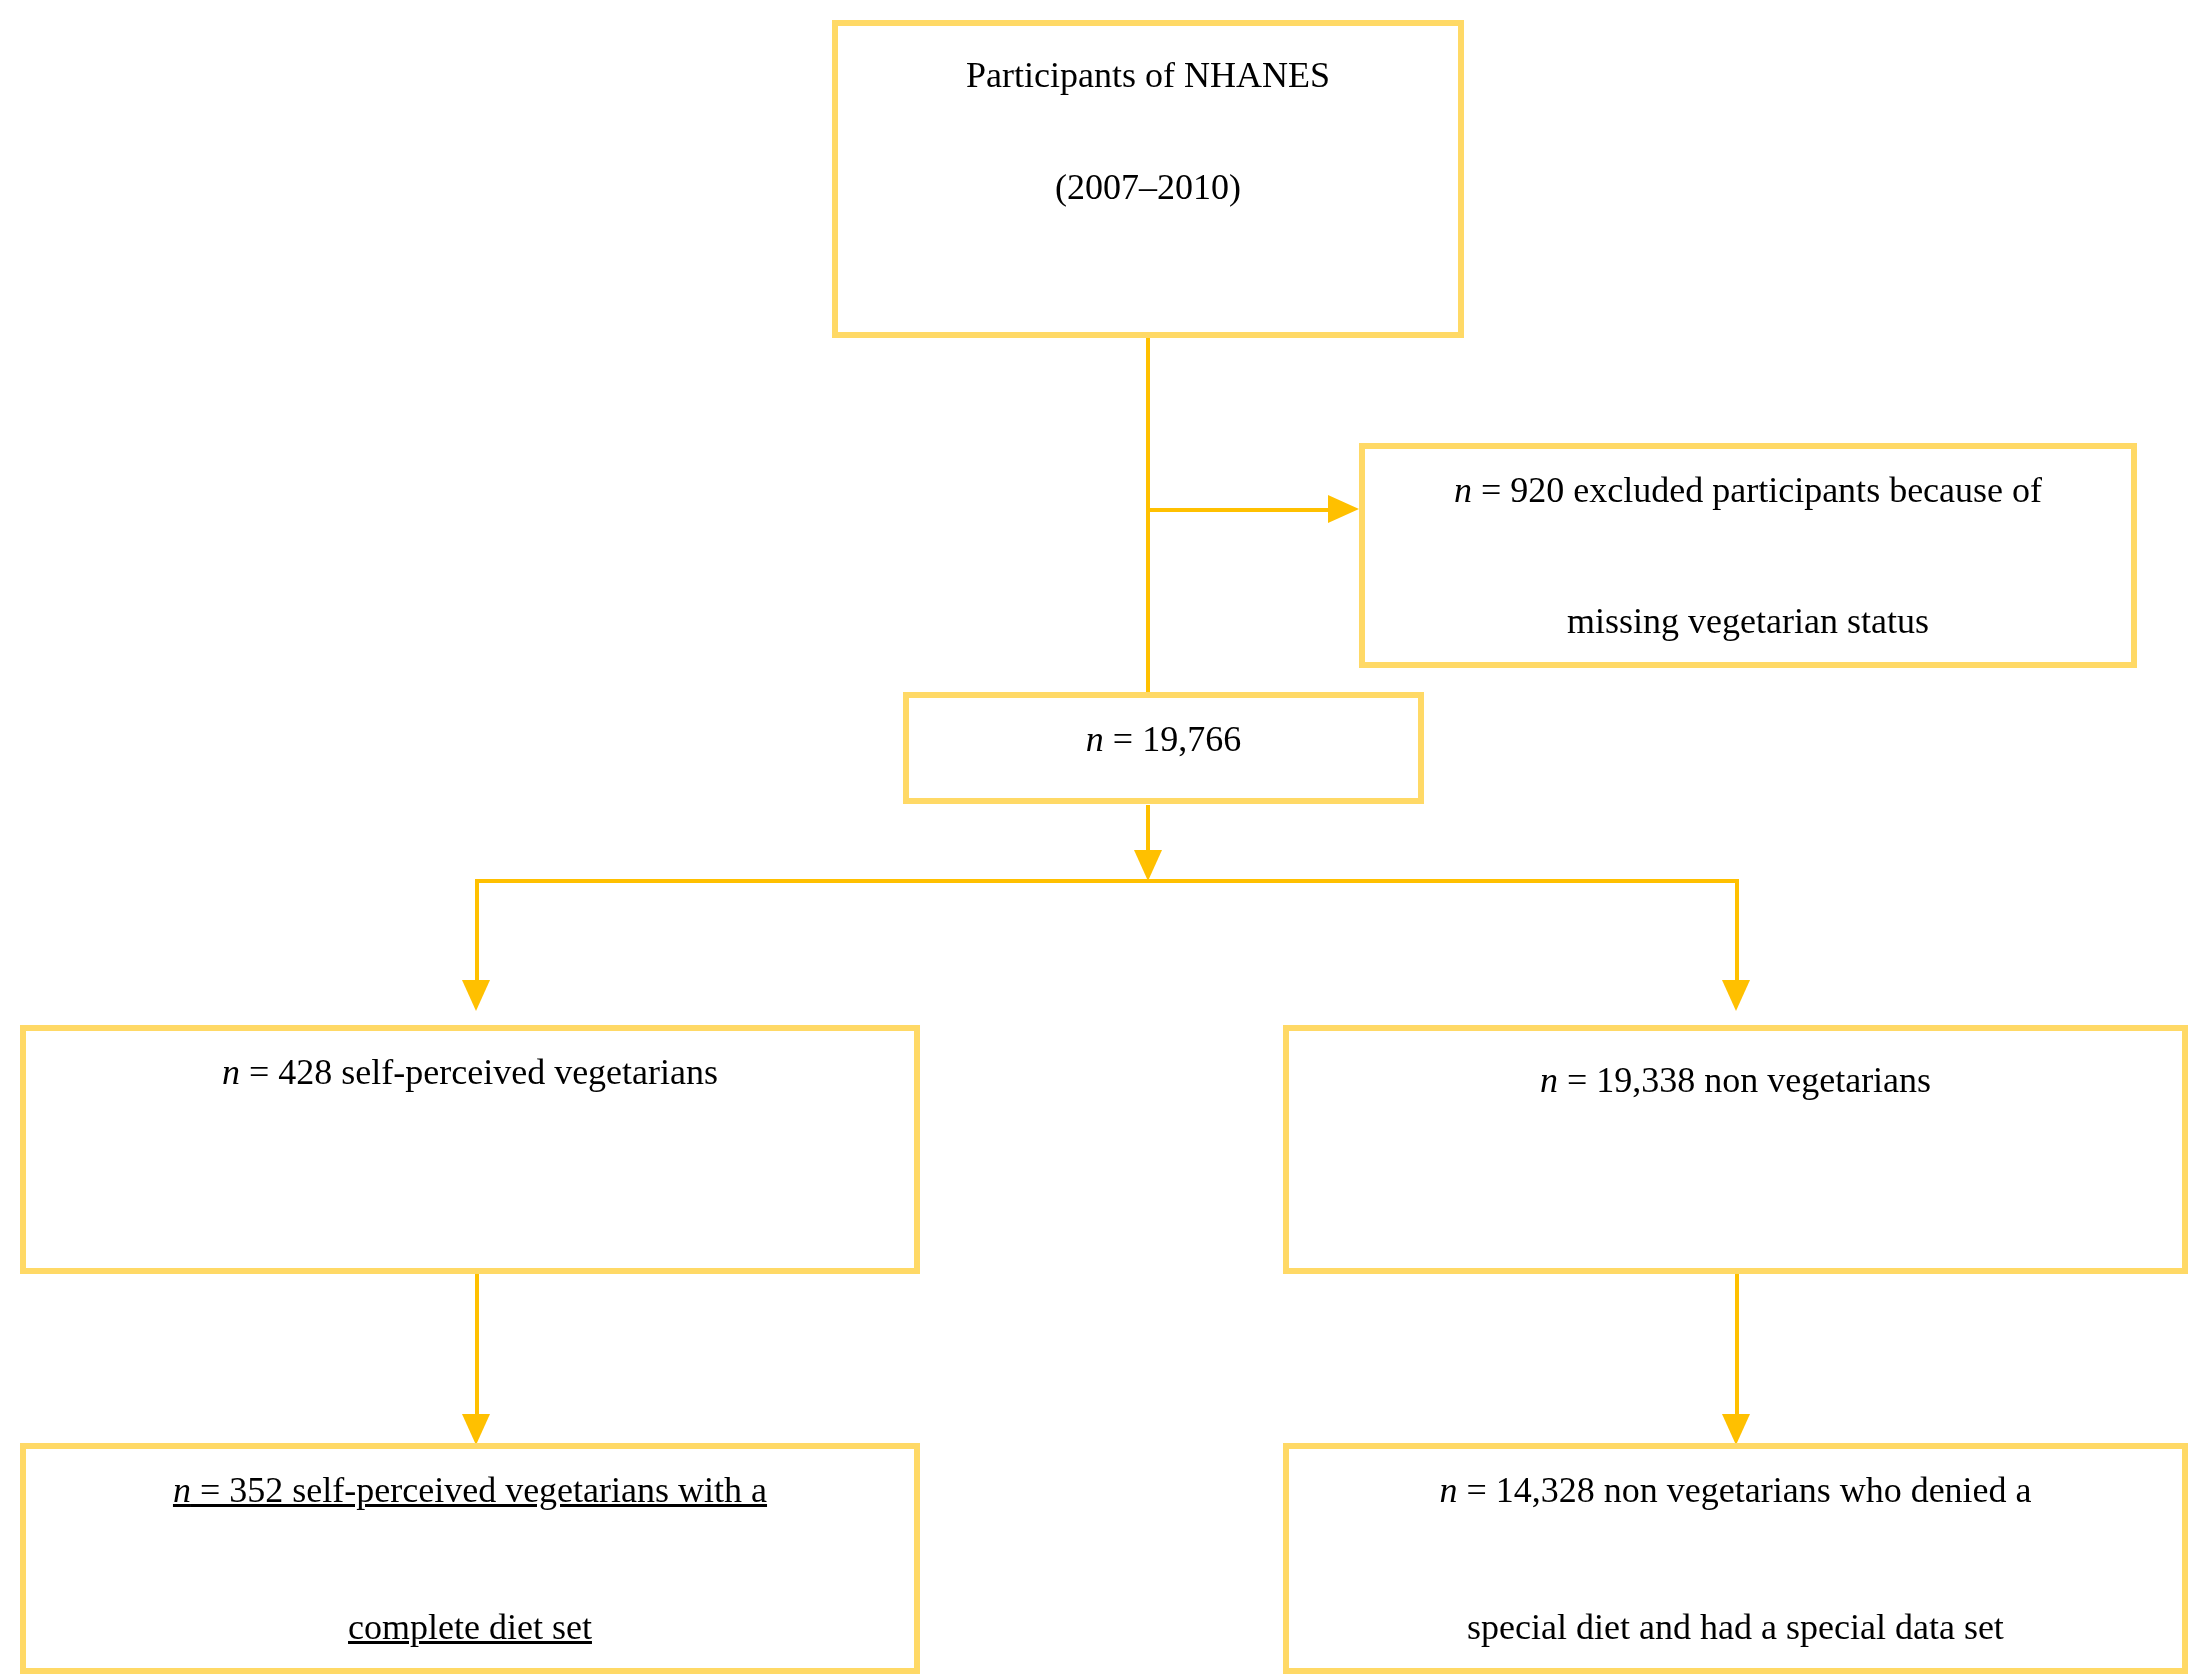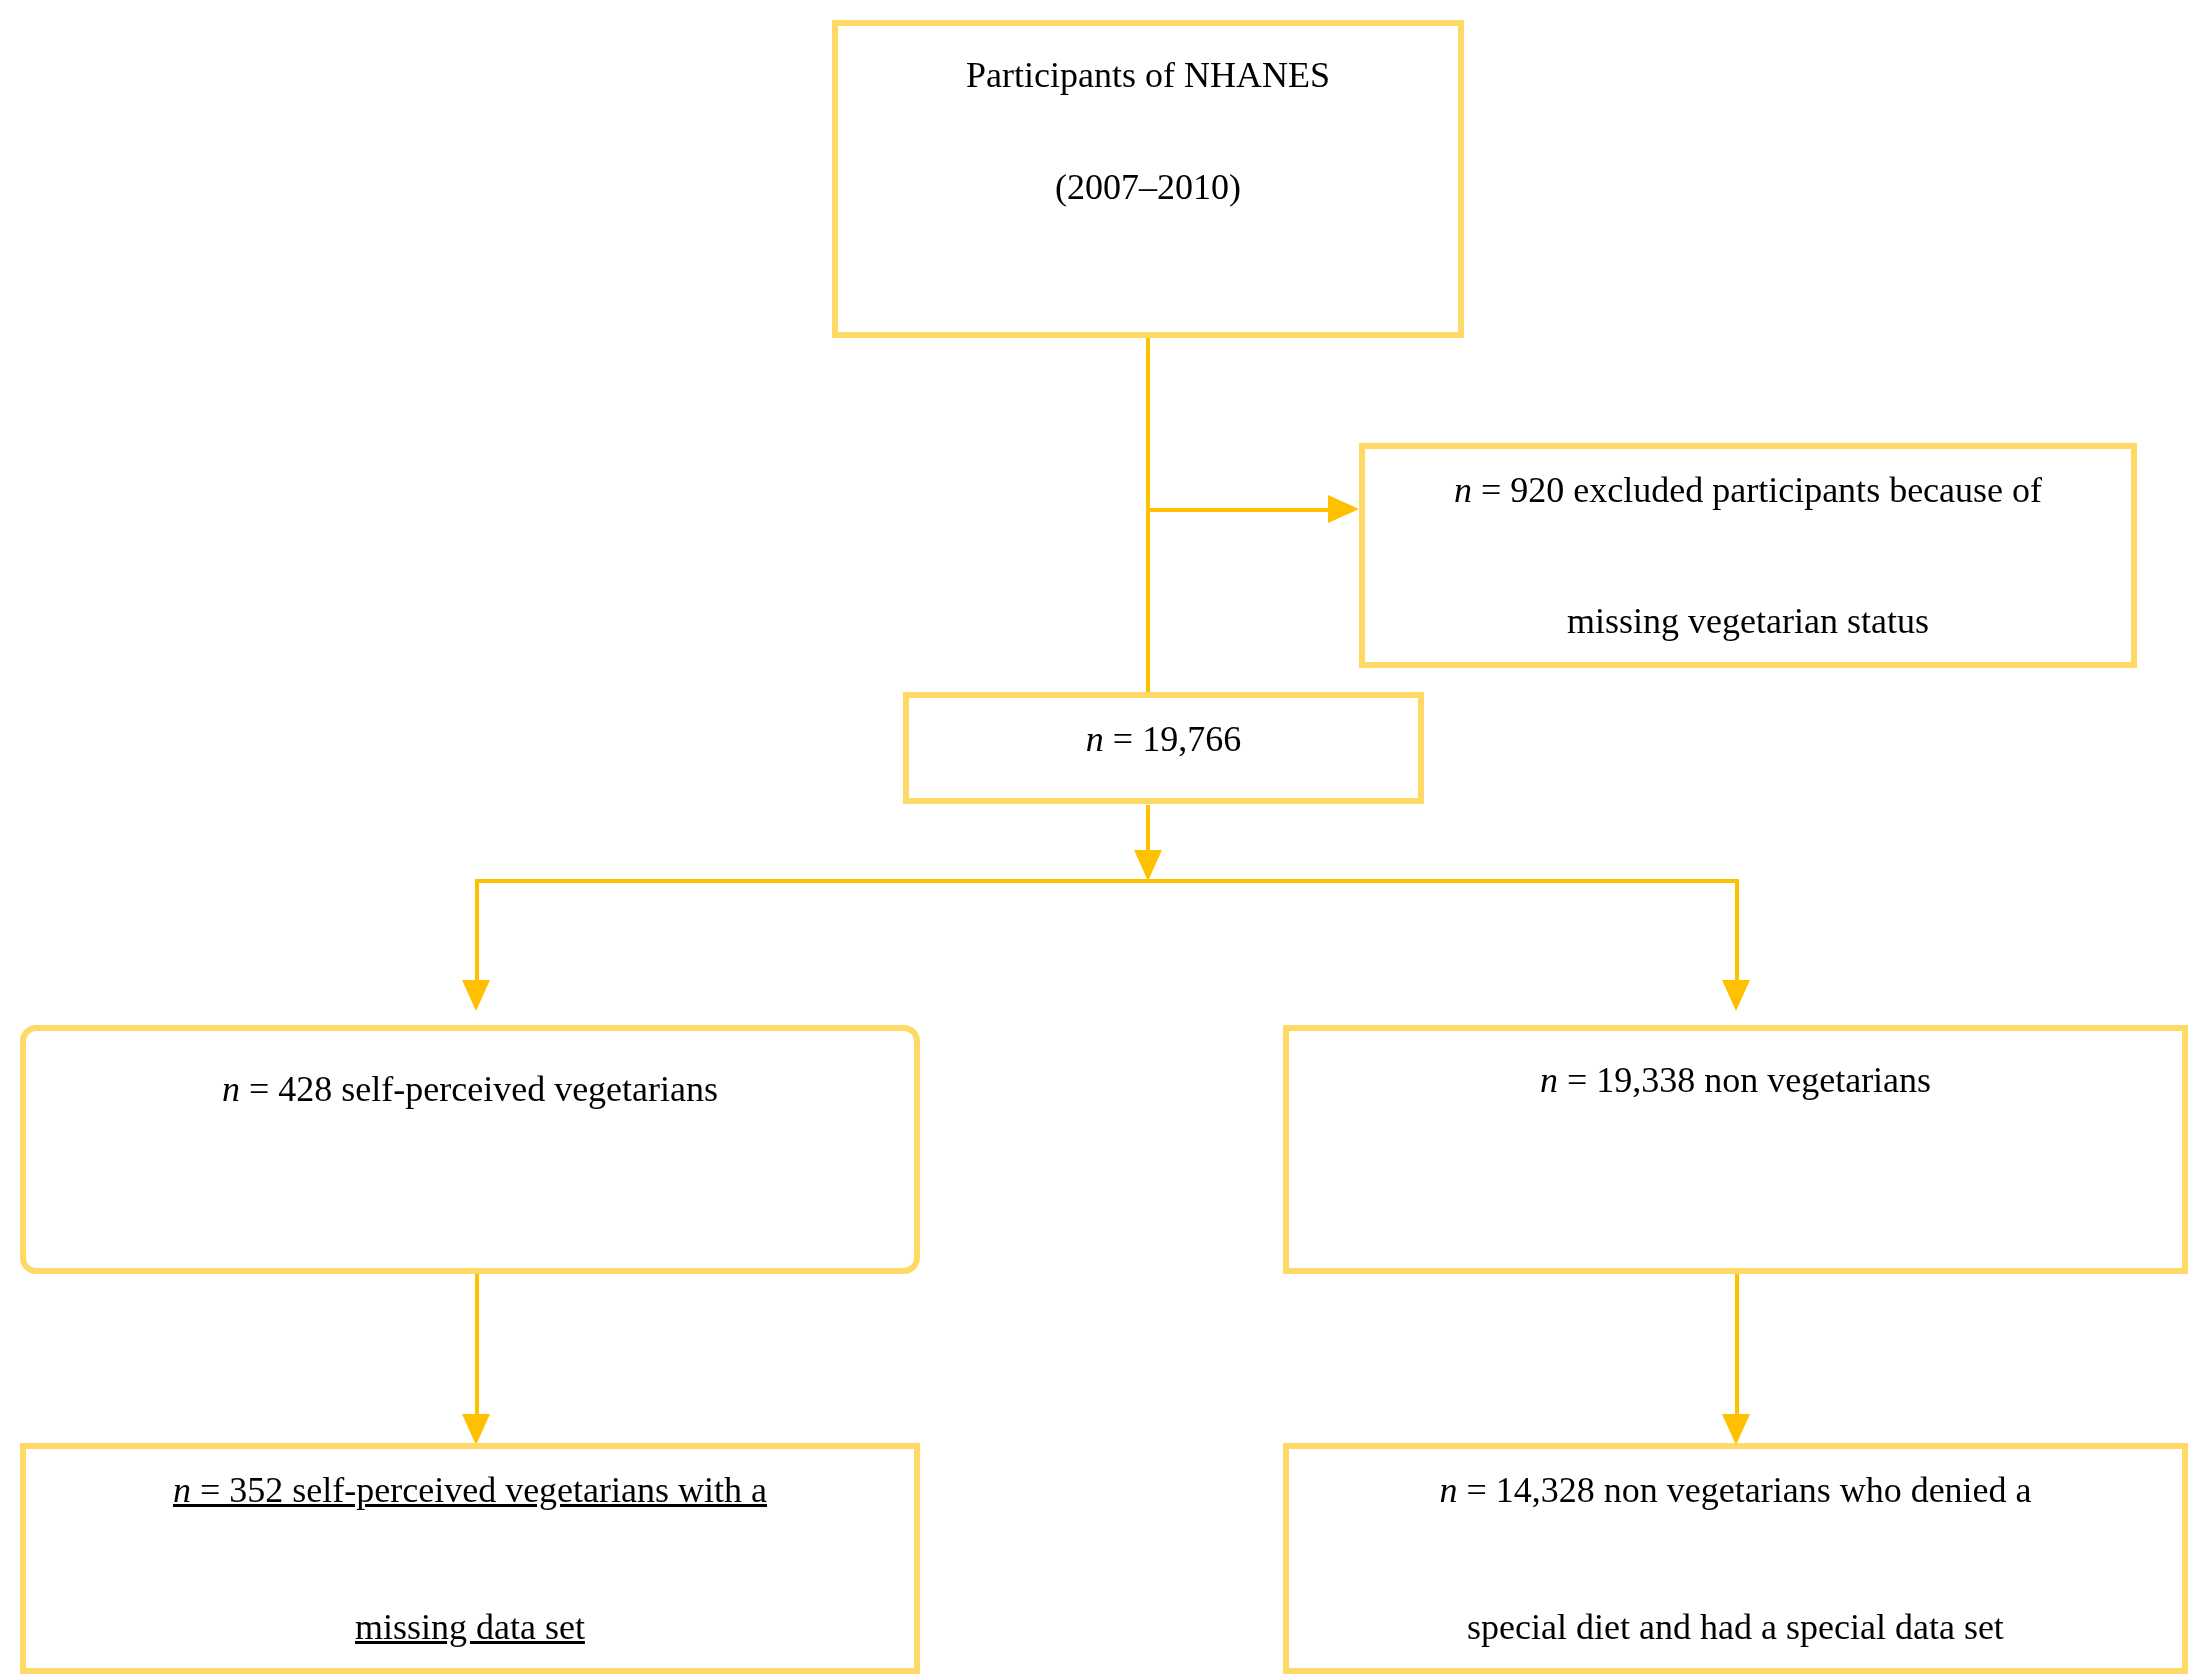--- a/index.html
+++ b/index.html
@@ -44,21 +44,21 @@
   .arrow-right{
     position:absolute;width:0;height:0;
     border-top:14.4px solid transparent;
     border-bottom:14.4px solid transparent;
     border-left:31px solid var(--connector);
   }
   
   #box-top{left:832px;top:20px;width:632px;height:318px;line-height:99px;}
   #box-excluded{left:1359px;top:443px;width:778px;height:225px;}
   #box-mid{left:903px;top:692px;width:521px;height:112px;}
-  #box-left{left:20px;top:1025px;width:900px;height:249px;padding-top:17px;border-radius:16px;}
+  #box-left{left:20px;top:1025px;width:900px;height:249px;padding-top:0;}
   #box-right{left:1283px;top:1025px;width:905px;height:249px;padding-top:8px;}
   #box-bottom-left{left:20px;top:1443px;width:900px;height:231px;text-decoration:underline;}
   #box-bottom-right{left:1283px;top:1443px;width:905px;height:231px;}
 </style>
 </head>
 <body>
 
 <div id="stage">
 
   <div class="vline" style="left:1146px;top:338px;width:4px;height:354px;"></div>
@@ -100,21 +100,21 @@
   <div class="fbox justify-top" id="box-left">
       <div class="line"><span class="nvar">n</span> = 428 self-perceived vegetarians</div>
     </div>
 
   <div class="fbox justify-top" id="box-right">
       <div class="line"><span class="nvar">n</span> = 19,338 non vegetarians</div>
     </div>
 
   <div class="fbox justify-center" id="box-bottom-left">
       <div class="line"><span class="nvar">n</span> = 352 self-perceived vegetarians with a</div>
-      <div class="line">missing data set</div>
+      <div class="line">complete diet set</div>
     </div>
 
   <div class="fbox justify-center" id="box-bottom-right">
       <div class="line"><span class="nvar">n</span> = 14,328 non vegetarians who denied a</div>
       <div class="line">special diet and had a special data set</div>
     </div>
 
 </div>
 
 

